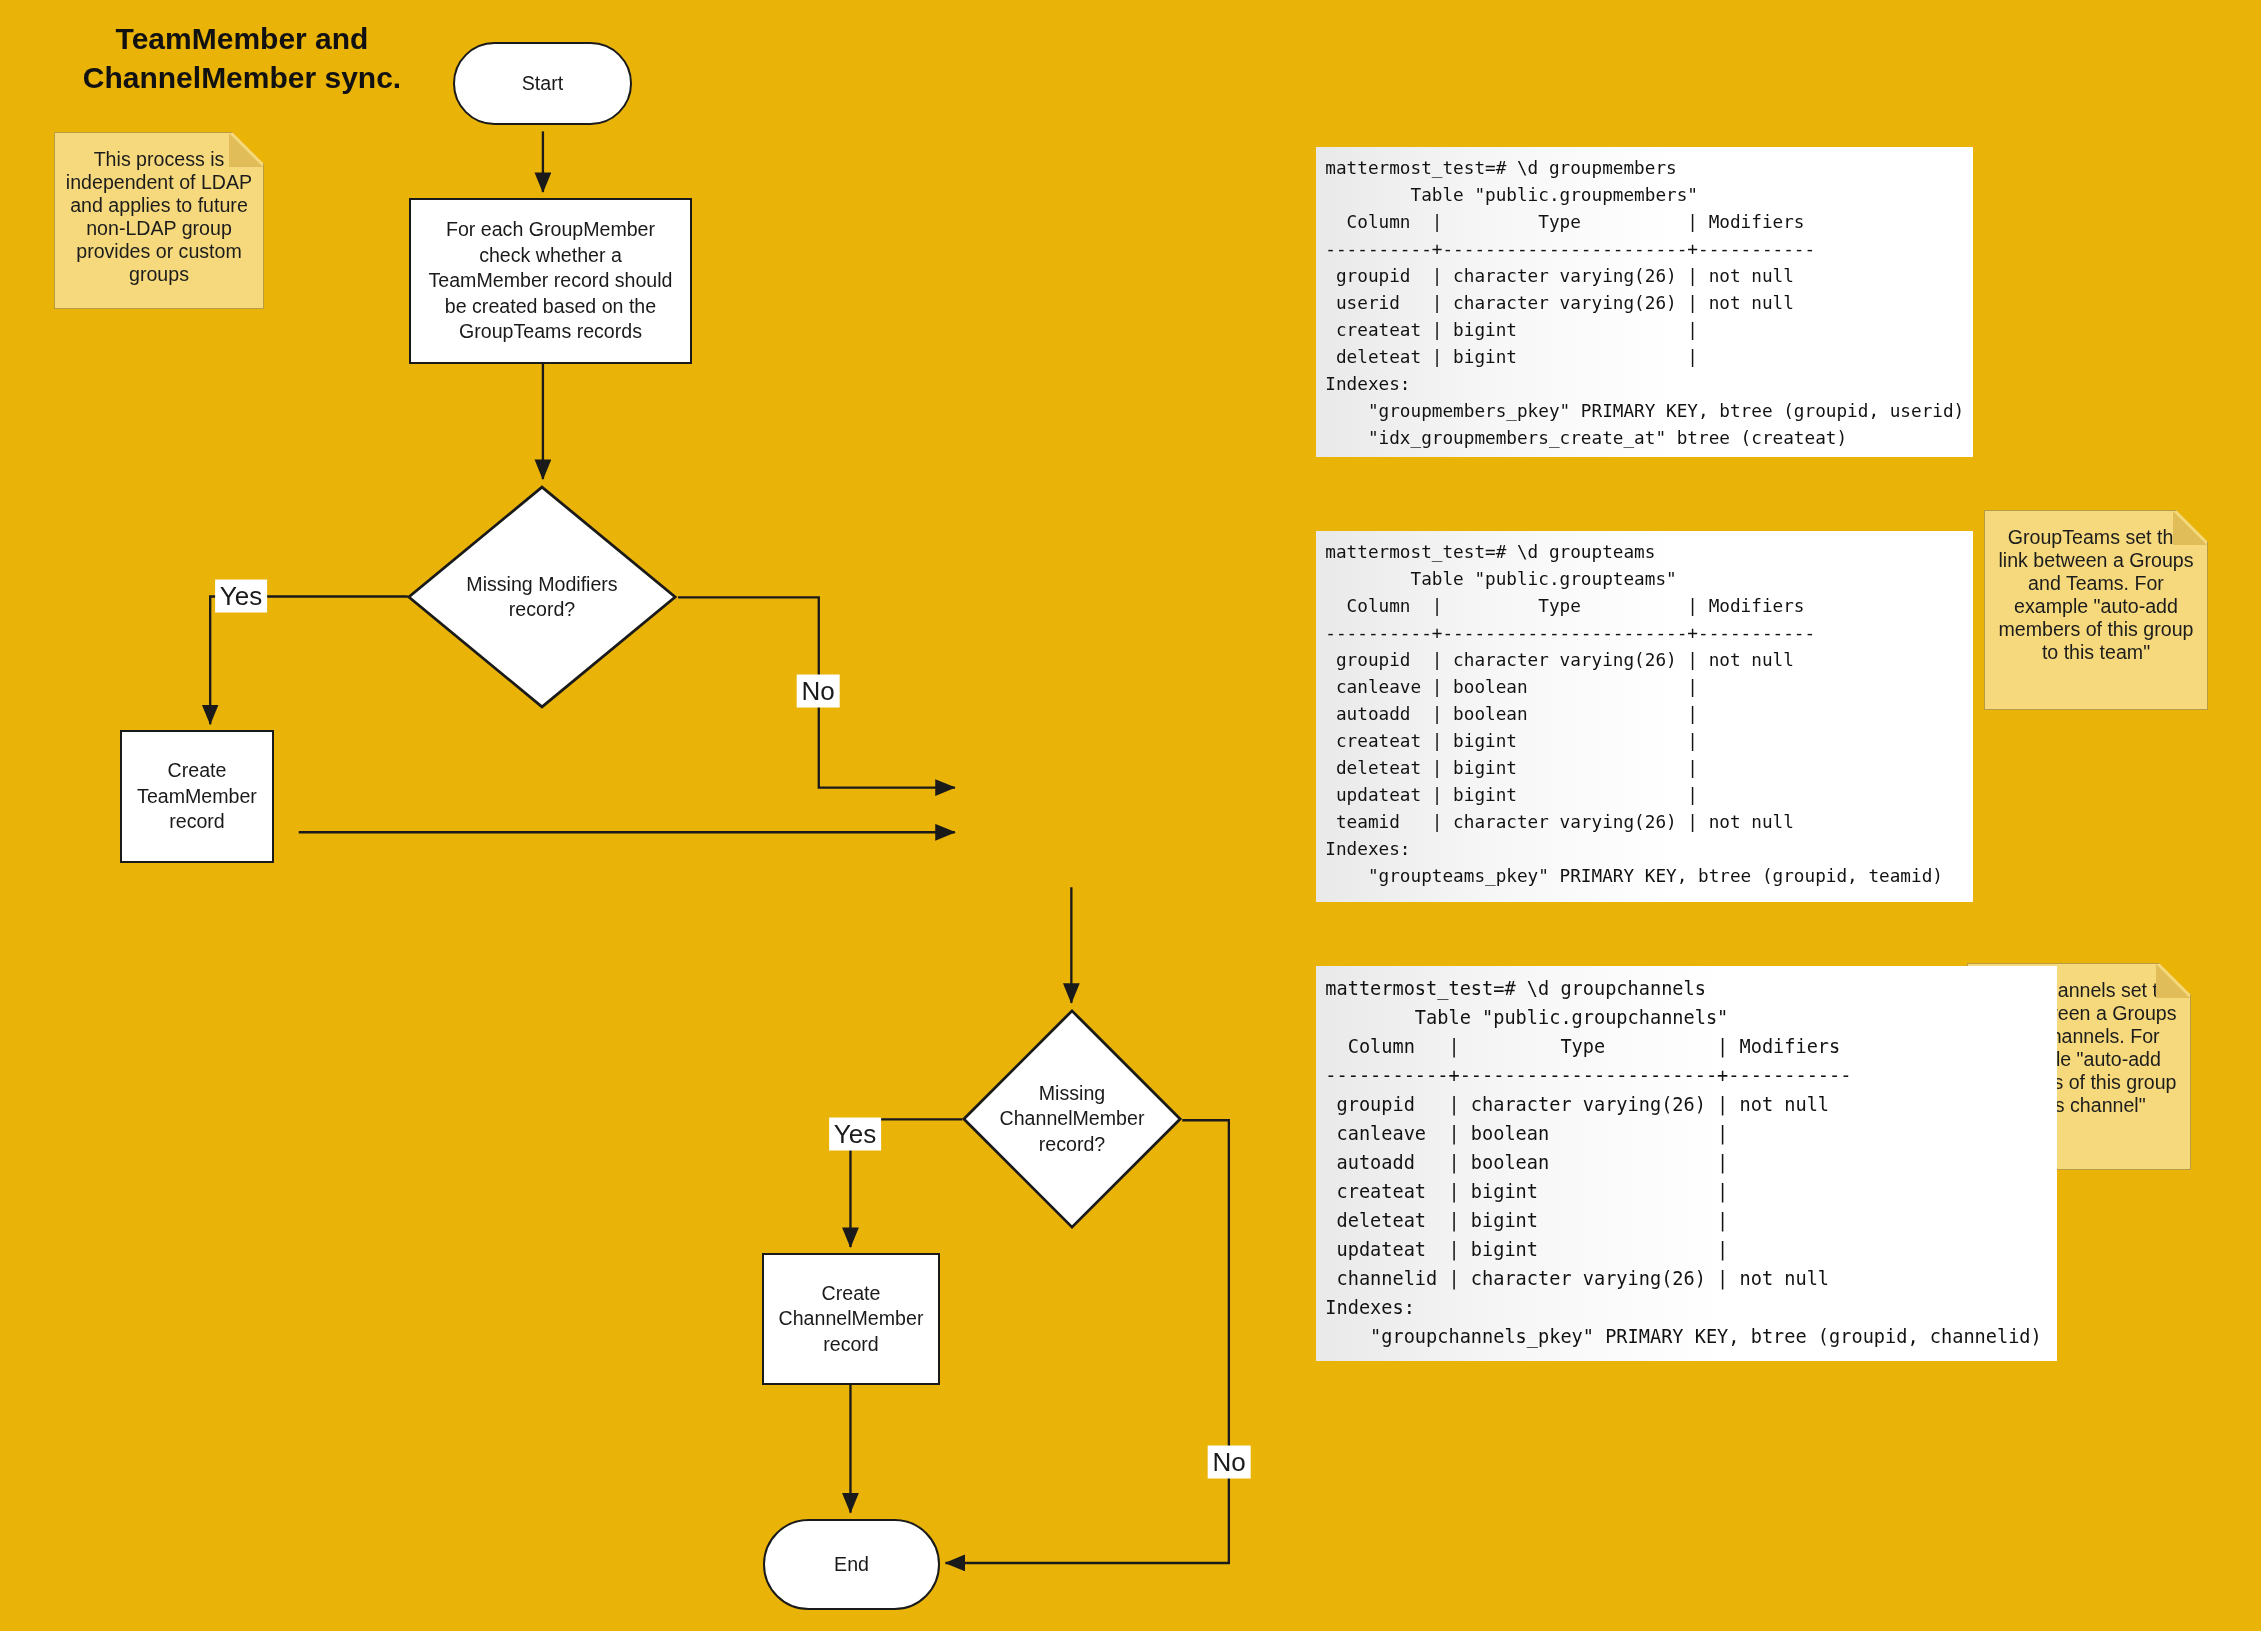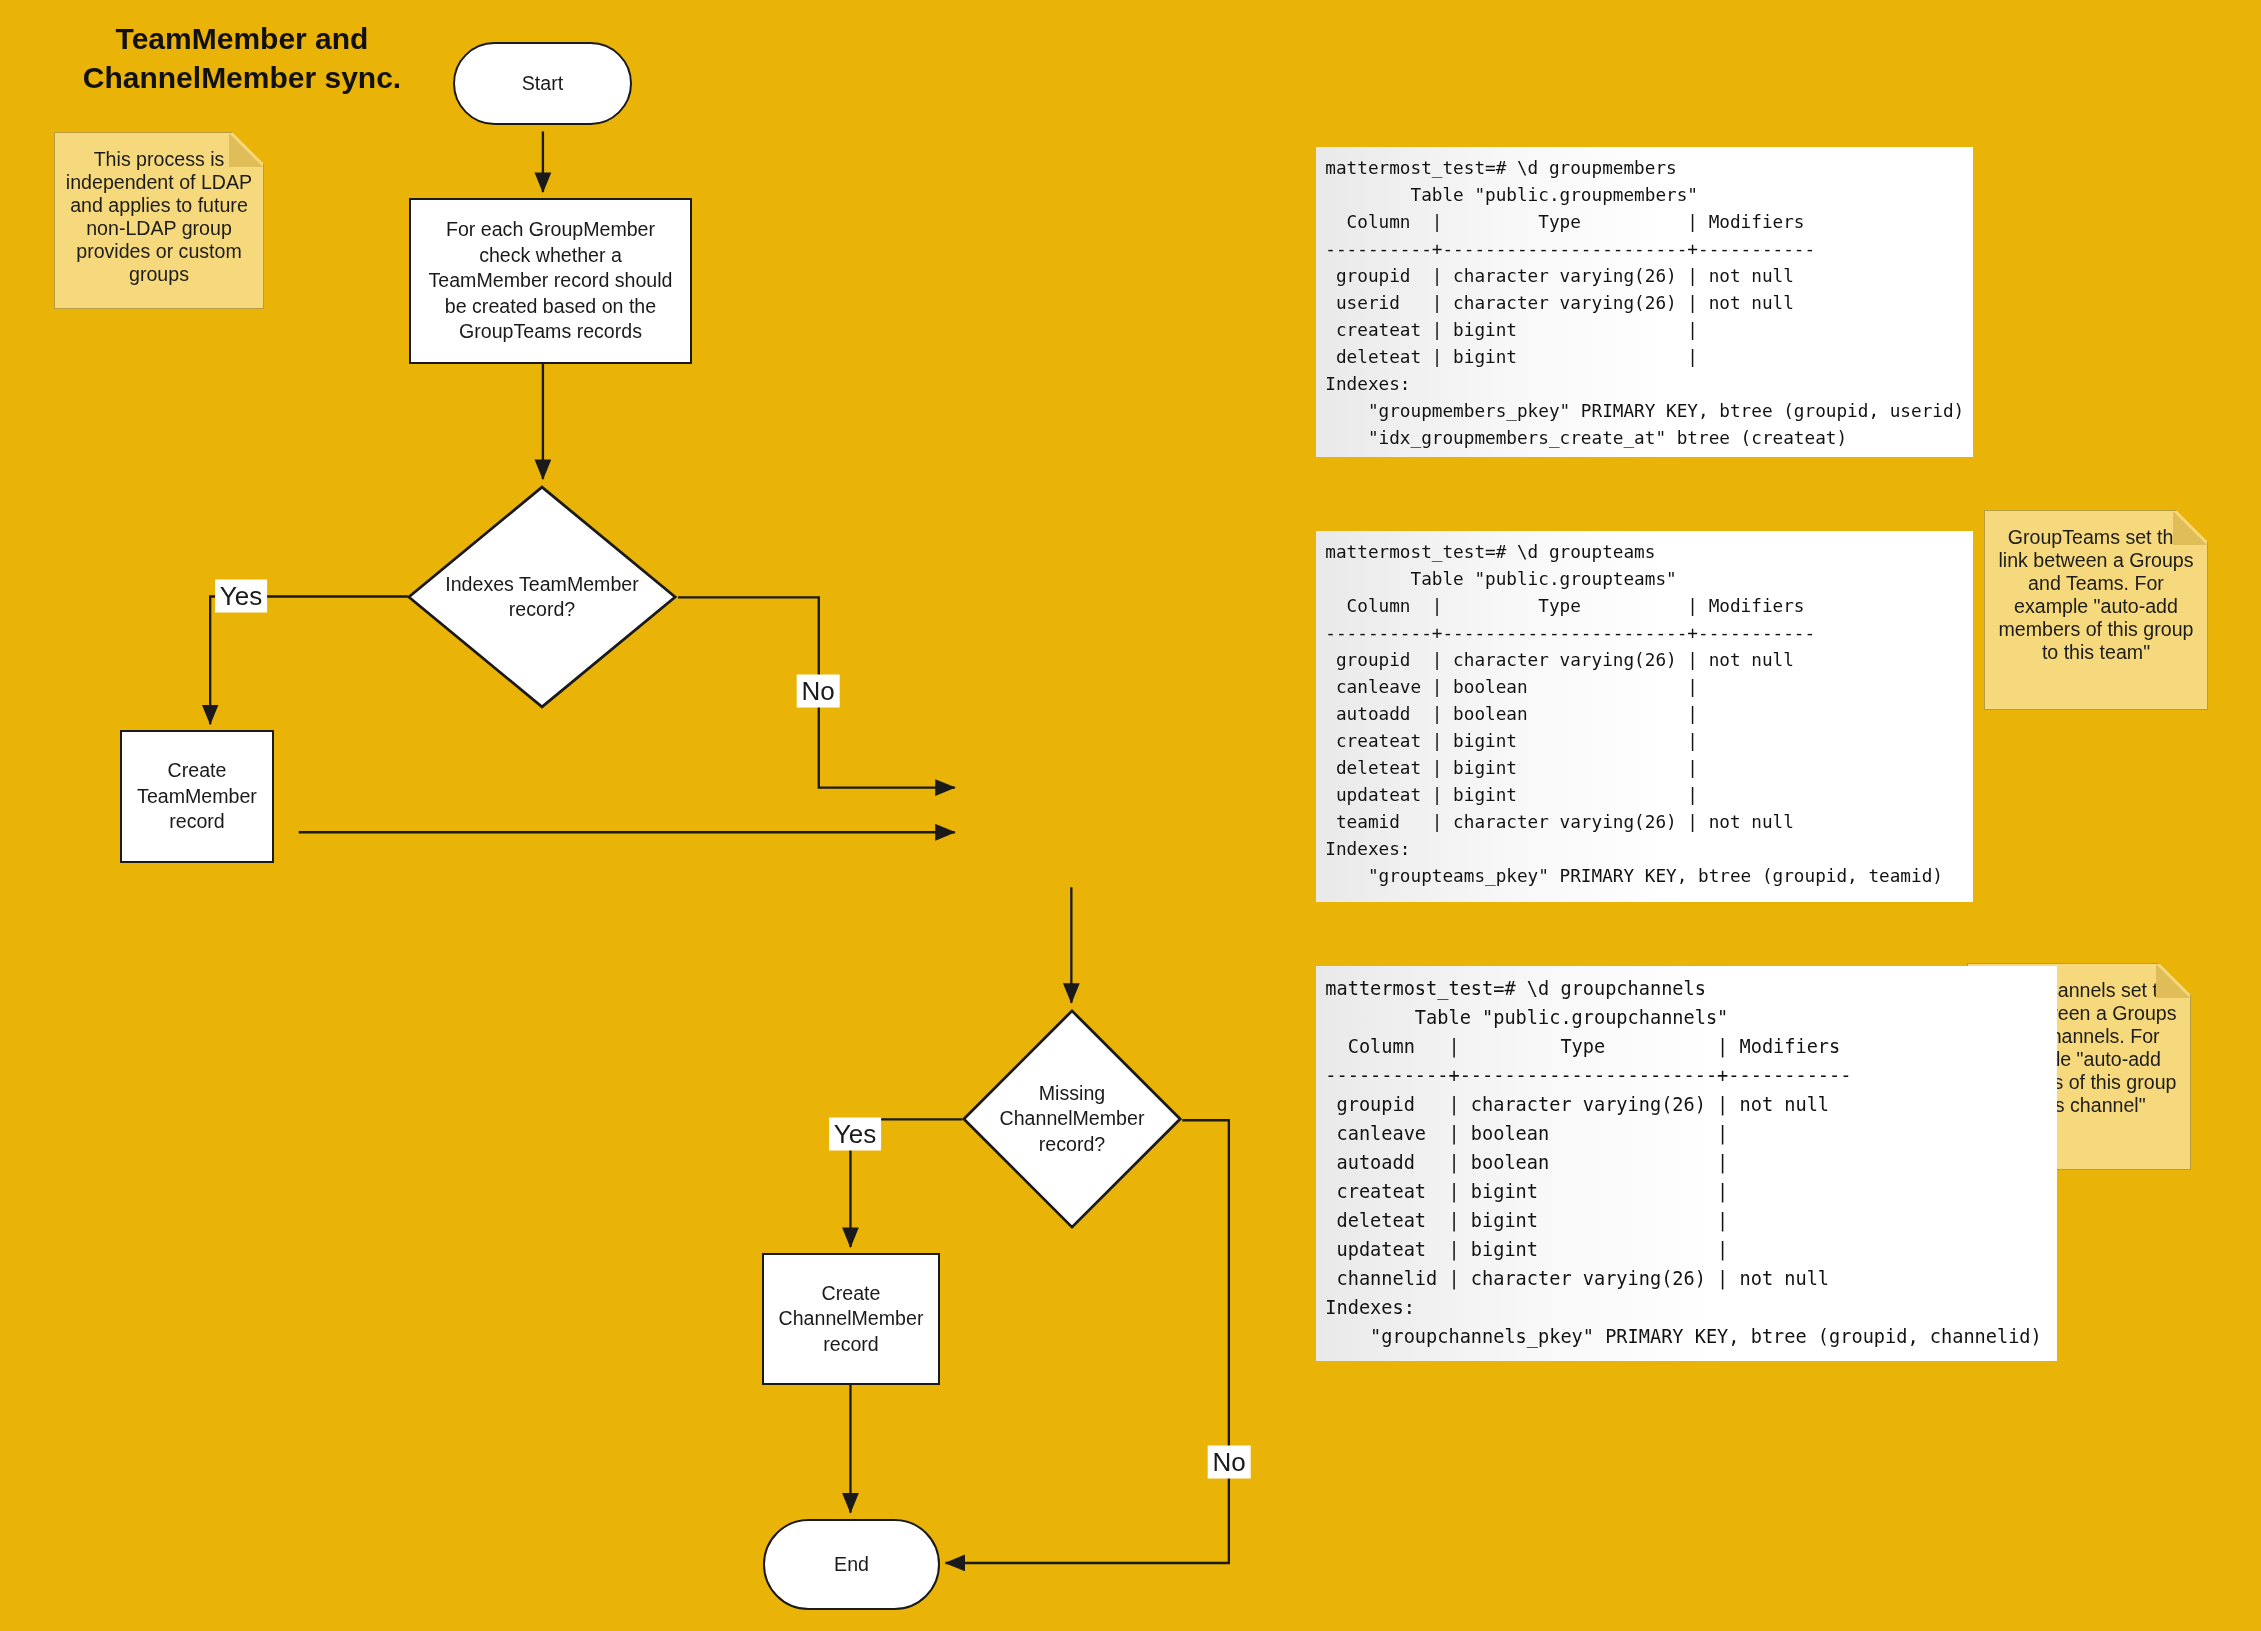--- a/index.html
+++ b/index.html
@@ -101,21 +101,21 @@
   </div>
 
   <div class="node proc-team">
     <span>For each GroupMember check whether a TeamMember record should be created based on the GroupTeams records</span>
   </div>
 
   <div class="diamond dia-team">
     <svg viewBox="0 0 290 240" xmlns="http://www.w3.org/2000/svg">
       <polygon points="145,2 288,120 145,238 2,120" fill="#ffffff" stroke="#1a1a1a" stroke-width="3"></polygon>
     </svg>
-    <div class="dtext">Indexes TeamMember record?</div>
+    <div class="dtext">Missing Modifiers record?</div>
   </div>
 
   <div class="node create-team">
     <span>Create TeamMember record</span>
   </div>
 
 
   <div class="diamond dia-channel">
     <svg viewBox="0 0 236 236" xmlns="http://www.w3.org/2000/svg">
       <polygon points="118,2 234,118 118,234 2,118" fill="#ffffff" stroke="#1a1a1a" stroke-width="3"></polygon>

